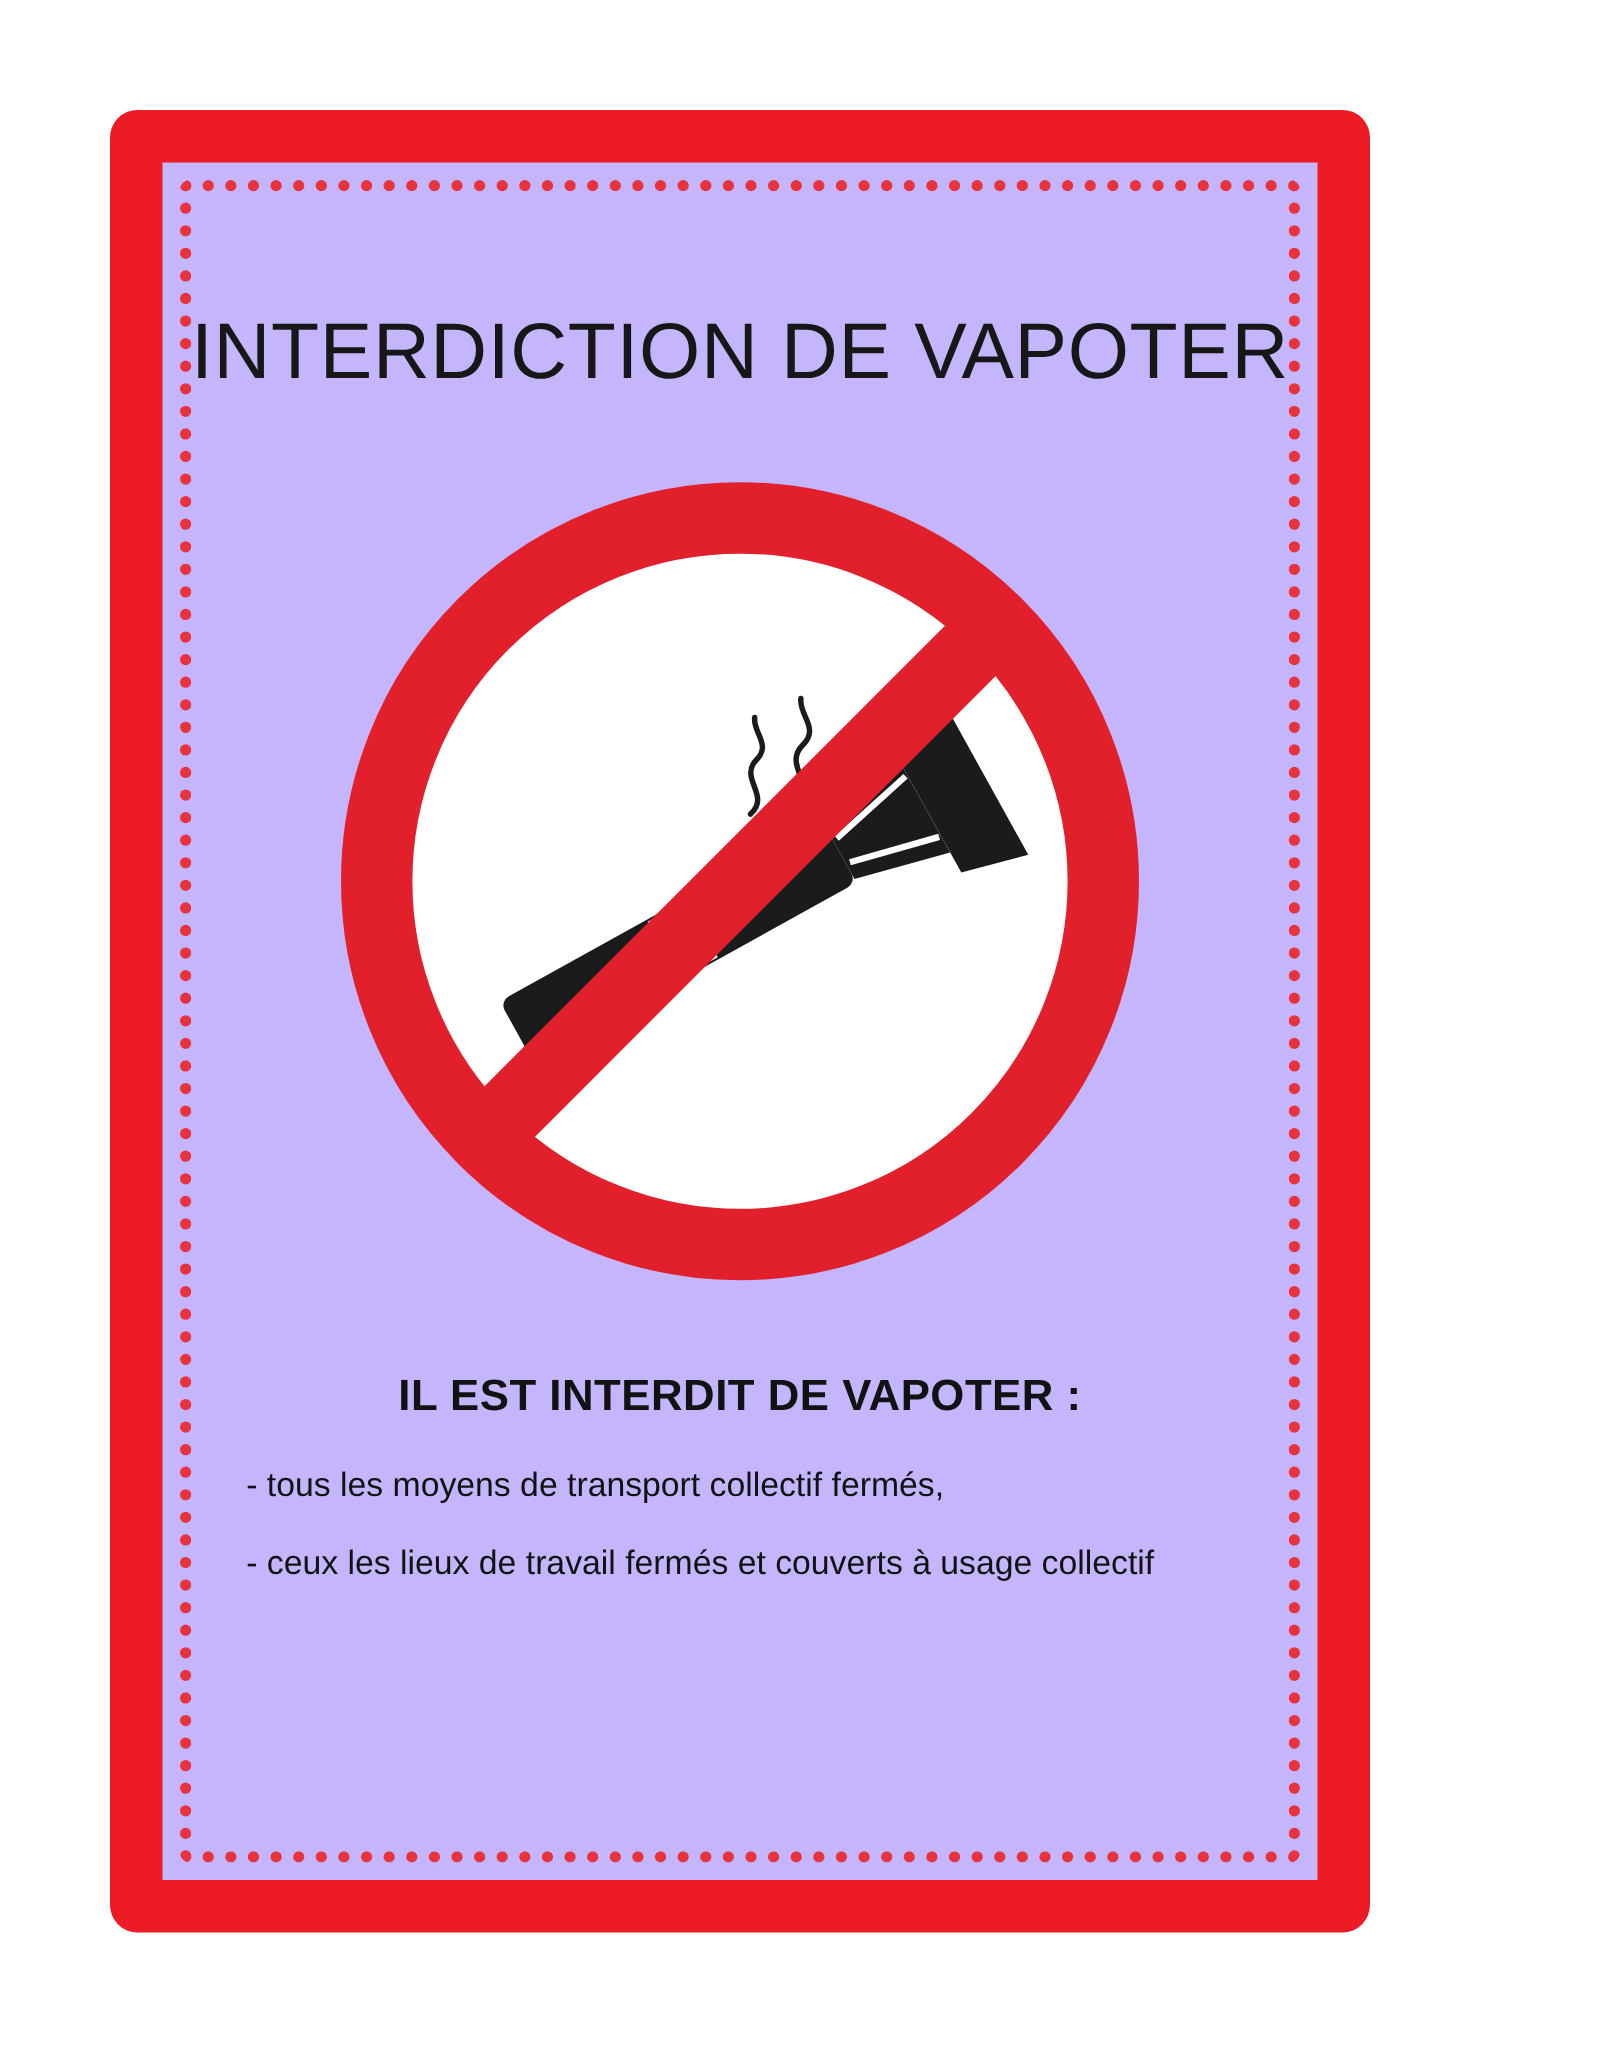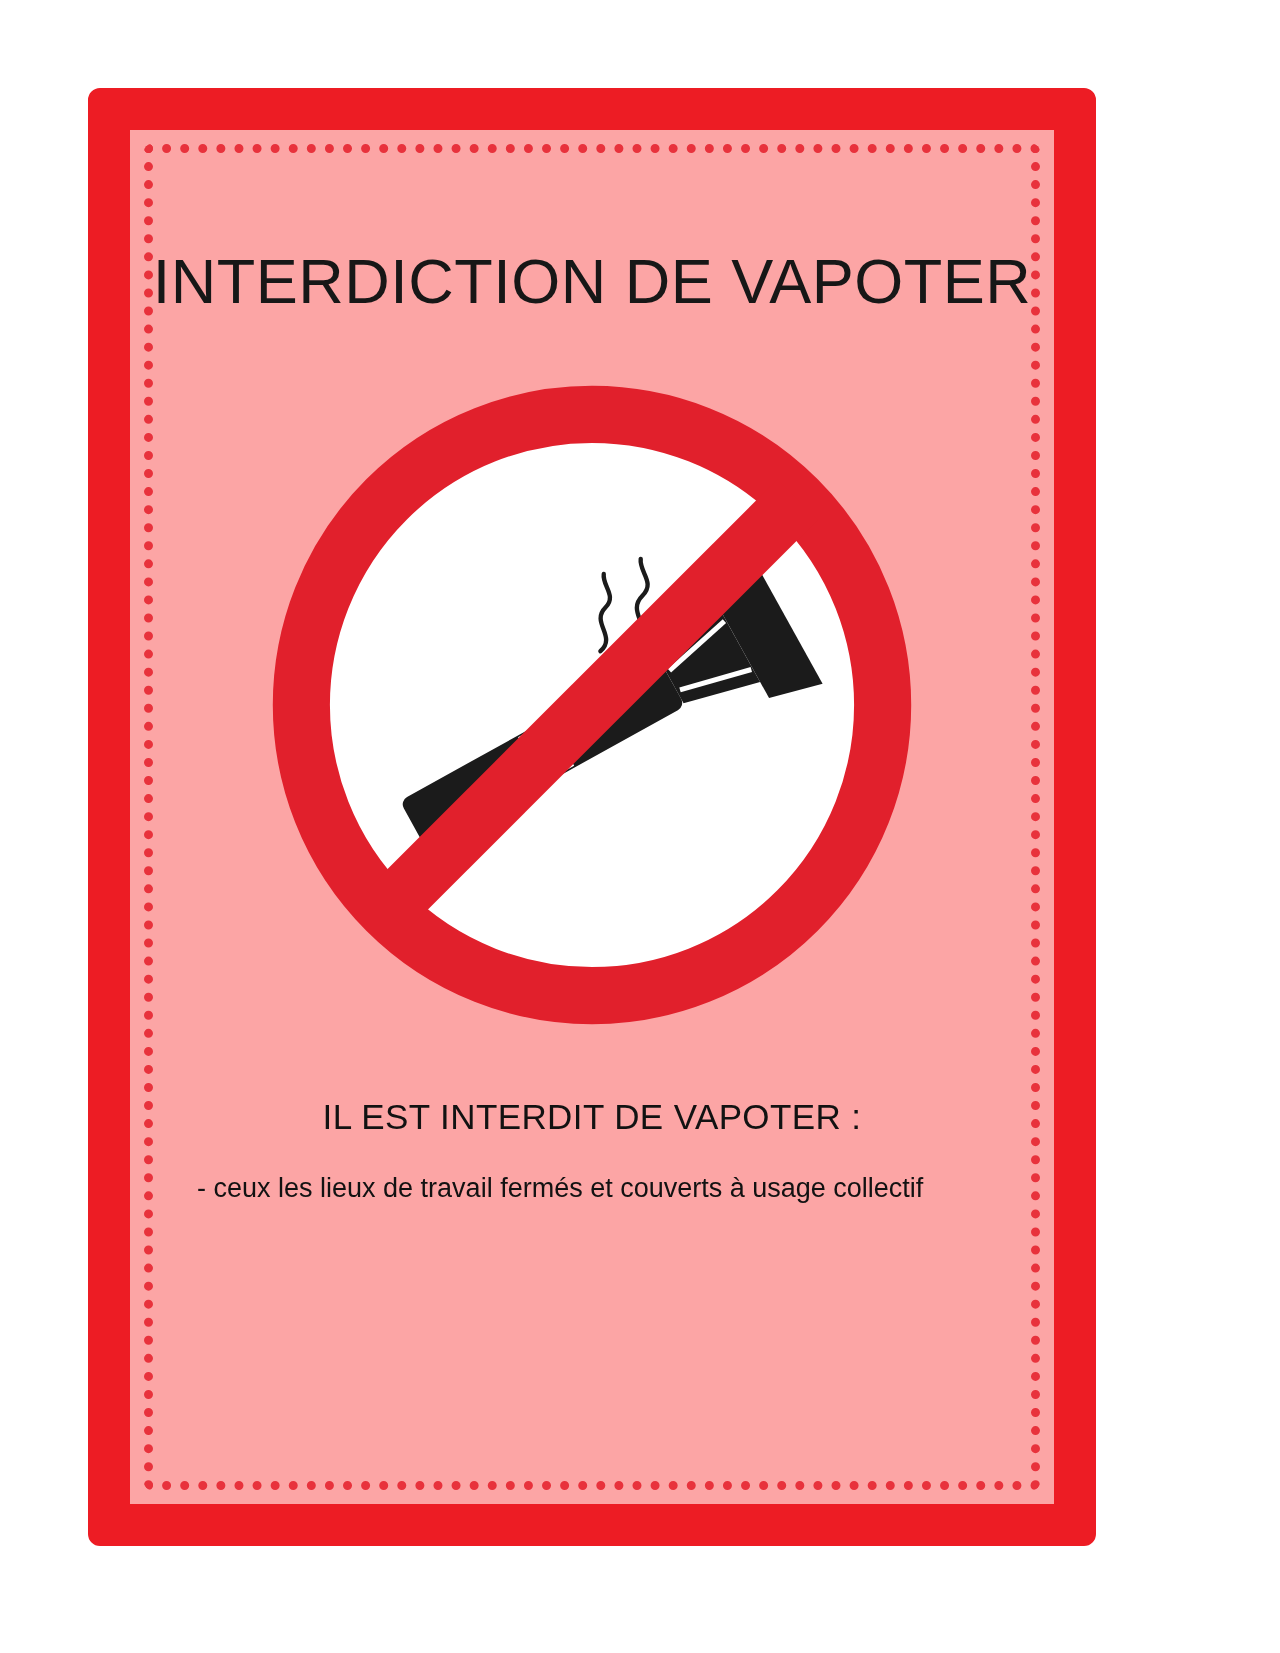--- a/index.html
+++ b/index.html
@@ -15,23 +15,23 @@
     overflow: hidden;
   }
 
   
   #sign-panel {
     position: absolute;
     left: 88px;
     top: 88px;
     width: 1008px;
     height: 1458px;
-    background: #fca5a5;
+    background: #c4b5fd;
     border: 42px solid #ed1c24;
-    border-radius: 12px;
+    border-radius: 22px;
     box-sizing: border-box;
   }
 
   
   #dotted-frame {
     position: absolute;
     left: 14px;
     top: 14px;
     right: 14px;
     bottom: 14px;
@@ -74,21 +74,21 @@
   #pictogram-wrap svg {
     display: block;
     width: 100%;
     height: 100%;
   }
 
   
   #subheading {
     margin-top: 56px;
     font-size: 35px;
-    font-weight: normal;
+    font-weight: bold;
     color: #121212;
     text-align: center;
     letter-spacing: 0.4px;
     white-space: nowrap;
   }
 
   #rules {
     margin-top: 34px;
     width: 790px;
     color: #121212;
@@ -141,18 +141,19 @@
 
           <g transform="rotate(-45 200 200)">
             <rect x="27" y="183" width="346" height="34" fill="#e1202c"></rect>
           </g>
         </svg>
       </div>
 
       <div id="subheading">IL EST INTERDIT DE VAPOTER :</div>
 
       <div id="rules">
+        <div class="rule-item">- tous les moyens de transport collectif fermés,</div>
         <div class="rule-item">- ceux les lieux de travail fermés et couverts à usage collectif</div>
       </div>
 
     </div>
   </div>
 </div>
 
 </body></html>

